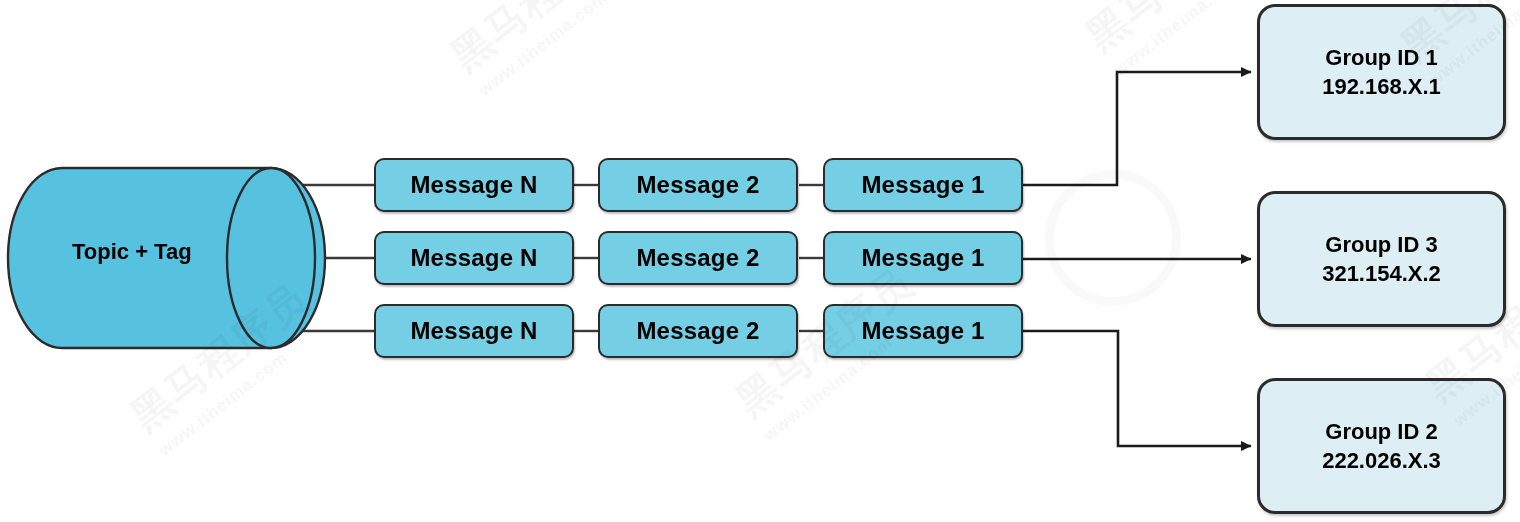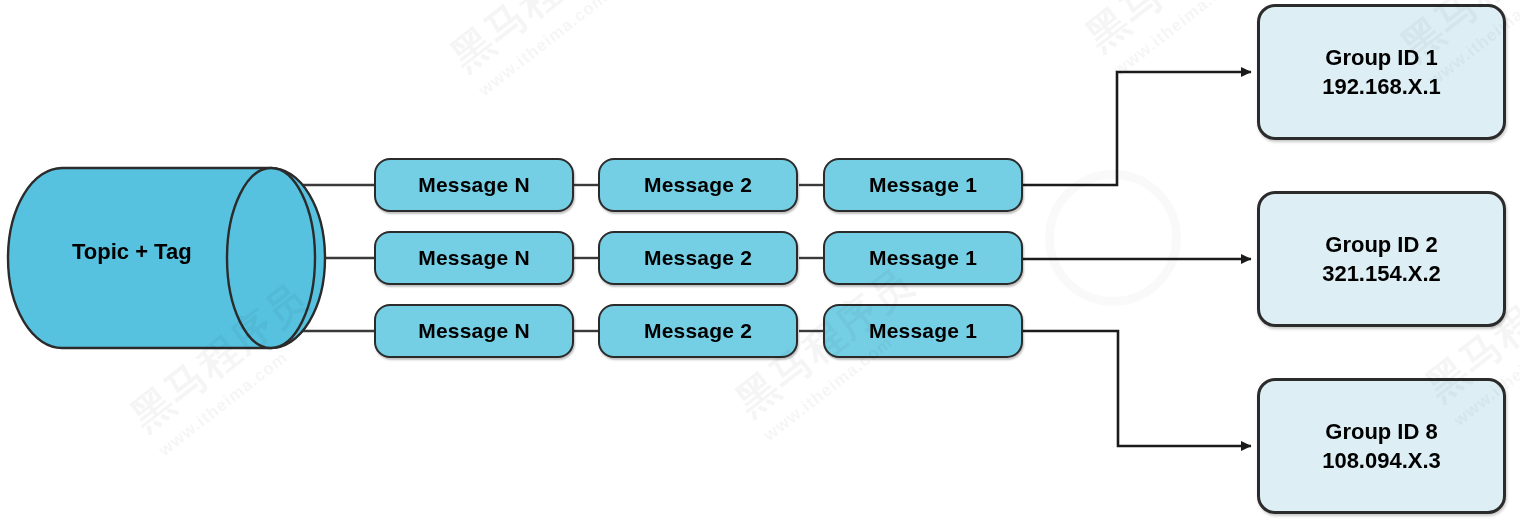--- a/index.html
+++ b/index.html
@@ -74,24 +74,24 @@
     display: flex;
     align-items: center;
     justify-content: center;
     text-align: center;
     z-index: 4;
   }
   .msg-box {
     width: 200px;
     height: 54px;
     border: 2px solid #2b2b2b;
-    border-radius: 16px;
+    border-radius: 10px;
     background: #75cfe4;
     color: #000000;
-    font-size: 21px;
+    font-size: 24px;
     font-weight: 700;
     letter-spacing: 0.2px;
     box-shadow: 1px 2px 2px rgba(0,0,0,0.25);
   }
   .group-box {
     width: 249px;
     height: 136px;
     border: 3px solid #2b2b2b;
     border-radius: 18px;
     background: #ddeff5;
@@ -198,25 +198,25 @@
 
   <div class="node group-box" style="left:1257px; top:4px;">
     <span class="lines">
       <span>Group ID 1</span><br>
       <span>192.168.X.1</span>
     </span>
   </div>
 
   <div class="node group-box" style="left:1257px; top:191px;">
     <span class="lines">
-      <span>Group ID 2</span><br>
+      <span>Group ID 3</span><br>
       <span>321.154.X.2</span>
     </span>
   </div>
 
   <div class="node group-box" style="left:1257px; top:378px;">
     <span class="lines">
-      <span>Group ID 8</span><br>
-      <span>108.094.X.3</span>
+      <span>Group ID 2</span><br>
+      <span>222.026.X.3</span>
     </span>
   </div>
 
 </div>
 
 </body></html>

